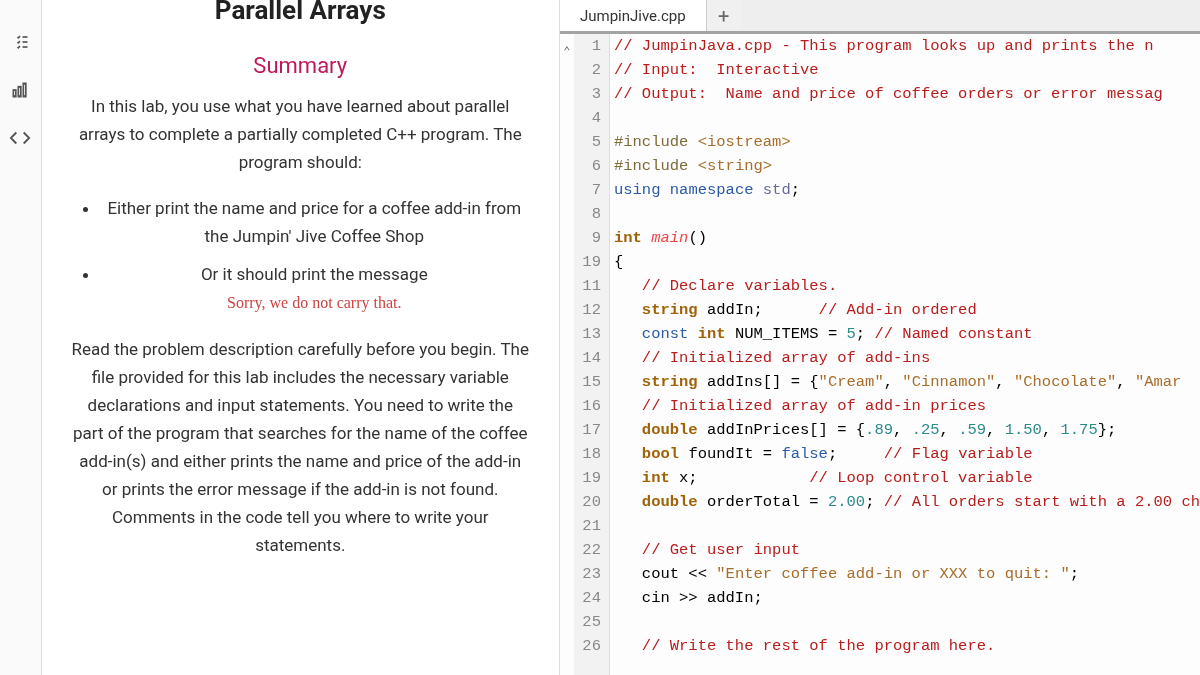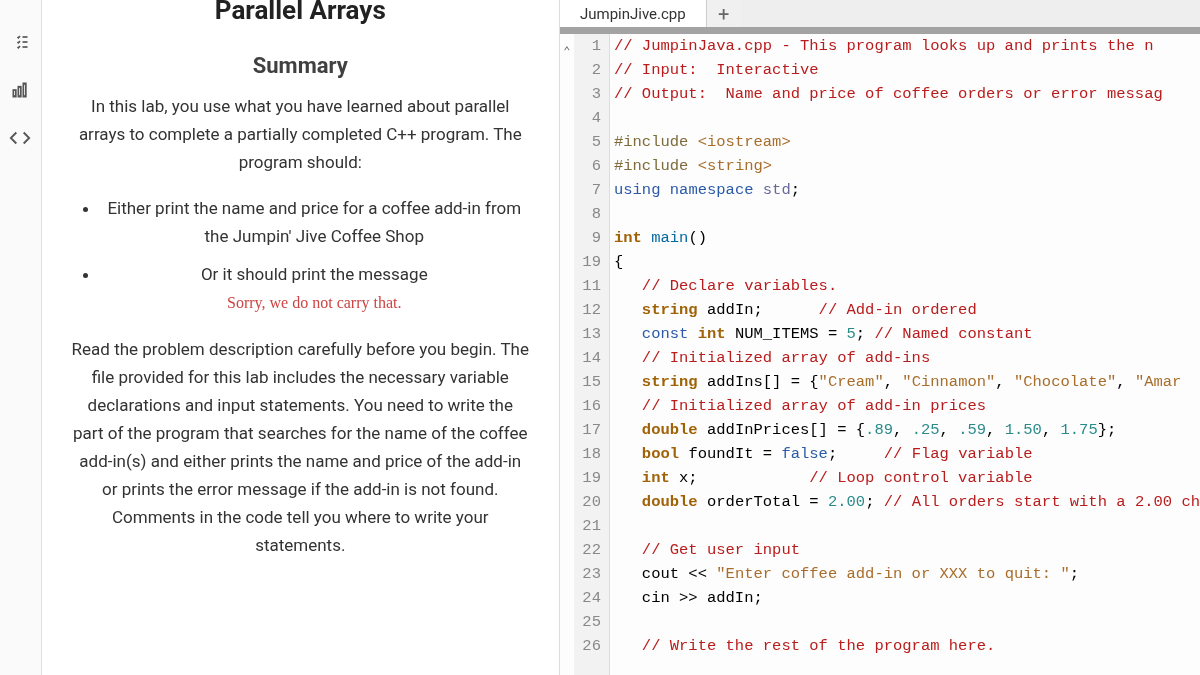--- a/index.html
+++ b/index.html
@@ -39,22 +39,22 @@
     }
     .header-title {
       font-size: 26px;
       font-weight: 700;
       color: #222;
       padding: 0 20px 10px 20px;
       margin-top: -5px;
     }
     .summary-heading {
       font-size: 22px;
-      font-weight: 700;
-      color: #404040;
+      font-weight: 400;
+      color: #be185d;
       padding: 18px 30px 14px 30px;
     }
     .summary-body {
       font-size: 17px;
       line-height: 1.65;
       color: #333;
       padding: 0 30px;
     }
     .summary-body p { margin-bottom: 18px; }
     .summary-body ul { padding-left: 28px; margin-bottom: 18px; }
@@ -69,21 +69,21 @@
       background: #f8f8f8;
       display: flex;
       flex-direction: column;
       border-left: 1px solid #ddd;
     }
     .tab-bar {
       height: 34px;
       background: #eee;
       display: flex;
       align-items: stretch;
-      border-bottom: 7px solid #a3a3a3;
+      border-bottom: 3px solid #a3a3a3;
     }
     .tab {
       padding: 0 20px;
       display: flex;
       align-items: center;
       font-size: 15px;
       color: #333;
       background: #fff;
       border-right: 1px solid #ccc;
       cursor: pointer;
@@ -126,21 +126,21 @@
       color: #666;
       font-size: 12px;
     }
     .tok-comment { color: #b91c1c; }
     .tok-pre { color: #7d6b3a; }
     .tok-key { color: #2a5aa8; }
     .tok-type { color: #a16207; font-weight: bold; }
     .tok-str { color: #a86d2a; }
     .tok-num { color: #2a8a8a; }
     .tok-ns { color: #6a6a9a; }
-    .tok-id { color: #0369a1; }
+    .tok-id { color: #ef4444; font-style: italic; }
   </style>
 </head>
 <body>
 
 <div class="left-sidebar">
   <div class="sidebar-icon">
     <svg width="20" height="20" viewBox="0 0 24 24" fill="none" stroke="currentColor" stroke-width="2">
         <path d="M9 6l1 1 2-2M9 12l1 1 2-2M9 18l1 1 2-2"></path>
         <line x1="15" y1="6" x2="21" y2="6"></line>
         <line x1="15" y1="12" x2="21" y2="12"></line>

